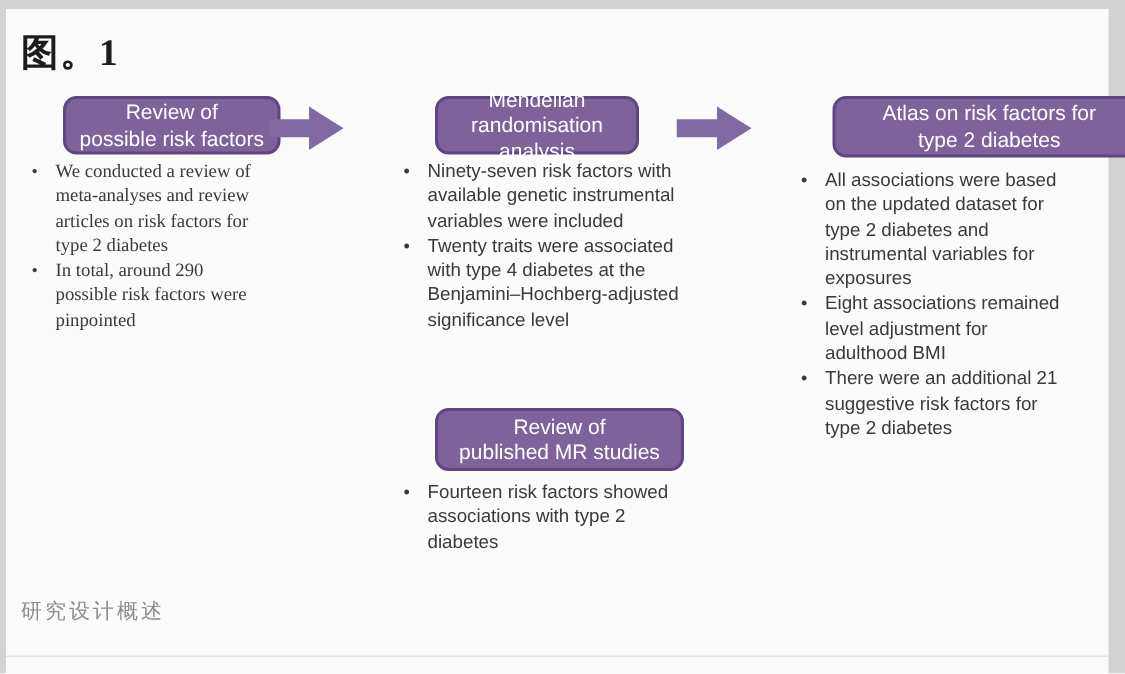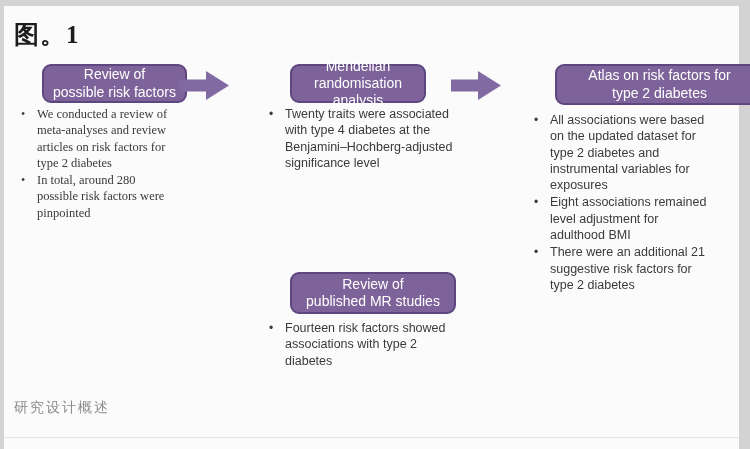--- a/index.html
+++ b/index.html
@@ -106,24 +106,25 @@
     </svg>
   </div>
   <div class="arrow arrow-2">
     <svg viewBox="0 0 50 31" preserveAspectRatio="none" aria-hidden="true">
       <polygon points="0,9.5 27,9.5 27,1 50,15.5 27,30 27,21.5 0,21.5"></polygon>
     </svg>
   </div>
 
   <ul class="bullets list-col1">
     <li>We conducted a review of meta-analyses and review articles on risk factors for type 2 diabetes</li>
-    <li>In total, around 280 possible risk factors were pinpointed</li>
+    <li>In total, around 290 possible risk factors were pinpointed</li>
   </ul>
 
   <ul class="bullets list-col2">
+    <li>Ninety-seven risk factors with available genetic instrumental variables were included</li>
     <li>Twenty traits were associated with type 4 diabetes at the Benjamini–Hochberg-adjusted significance level</li>
   </ul>
 
   <ul class="bullets list-col2b">
     <li>Fourteen risk factors showed associations with type 2 diabetes</li>
   </ul>
 
   <ul class="bullets list-col3">
     <li>All associations were based on the updated dataset for type 2 diabetes and instrumental variables for exposures</li>
     <li>Eight associations remained level adjustment for adulthood BMI</li>

